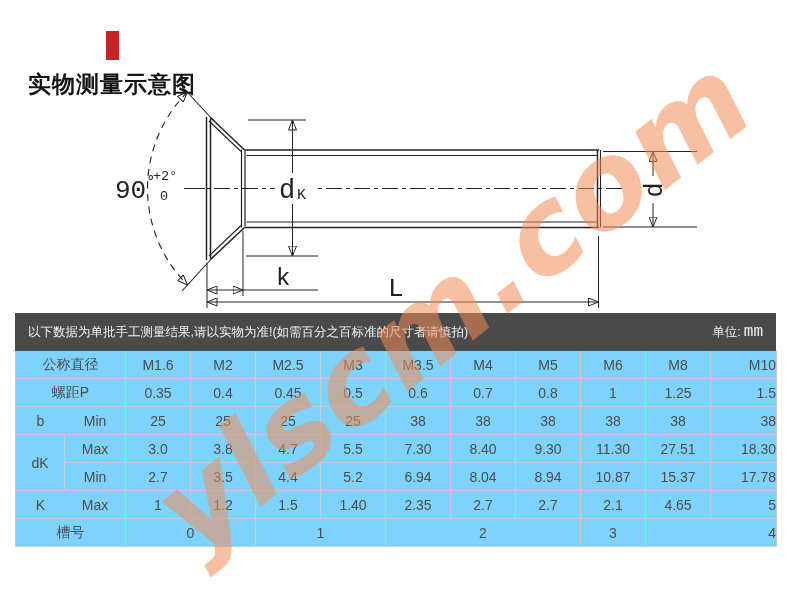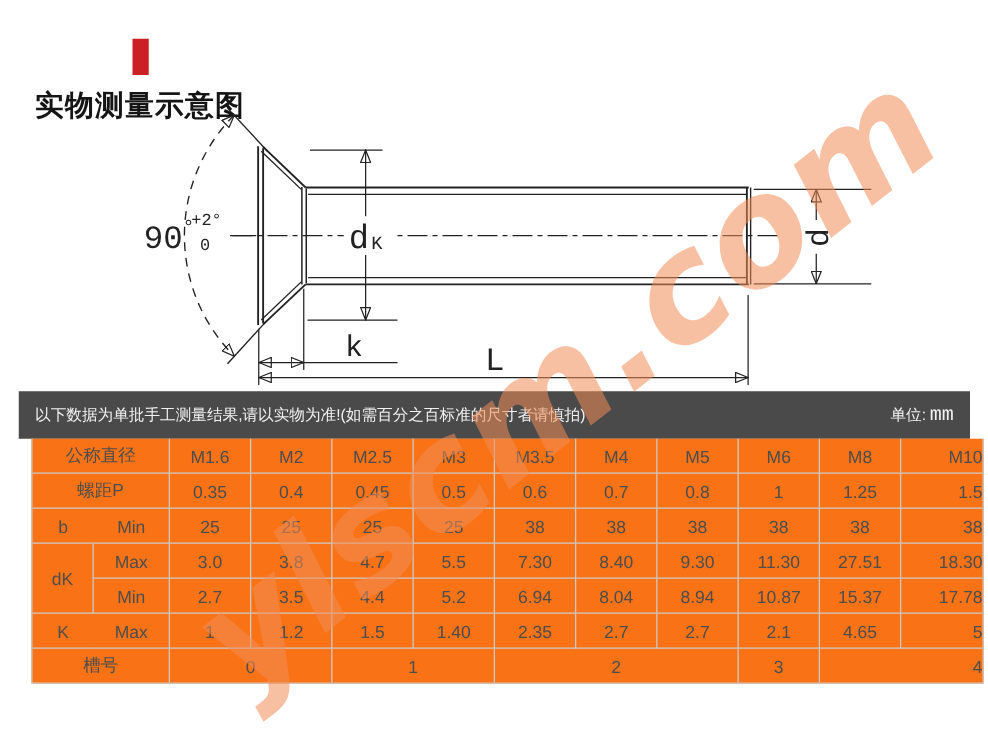--- a/index.html
+++ b/index.html
@@ -27,21 +27,21 @@
   .table-wrap{position:absolute;left:15px;top:313px;width:761px;}
   .notice-bar{
     box-sizing:border-box;height:38px;background:#4a4a4a;color:#f2f2f2;
     display:flex;align-items:center;justify-content:space-between;
     padding:0 13px;font-size:12.5px;
   }
   .unit{display:flex;align-items:baseline;gap:3px;justify-content:center;}
   .unit-val{font-family:Liberation Mono, monospace;font-size:16px;}
   table.meas{
     width:761px;table-layout:fixed;border-collapse:separate;border-spacing:0;
-    border:1px solid #cbcbcb;border-top:none;box-sizing:border-box;background:#f97316;margin-left:10px;
+    border:1px solid #cbcbcb;border-top:none;box-sizing:border-box;background:#7dd3fc;
   }
   table.meas td{
     height:27px;text-align:center;vertical-align:middle;padding:0;
     font-size:14px;color:#4d4d4d;
     border-right:1px solid #cbcbcb;border-bottom:1px solid #cbcbcb;
     overflow:hidden;white-space:nowrap;
   }
   table.meas tr td:last-child{border-right:none;text-align:right;}
   table.meas tr:last-child td{border-bottom:none;}
   table.meas td.merge-r{border-right:none;}

